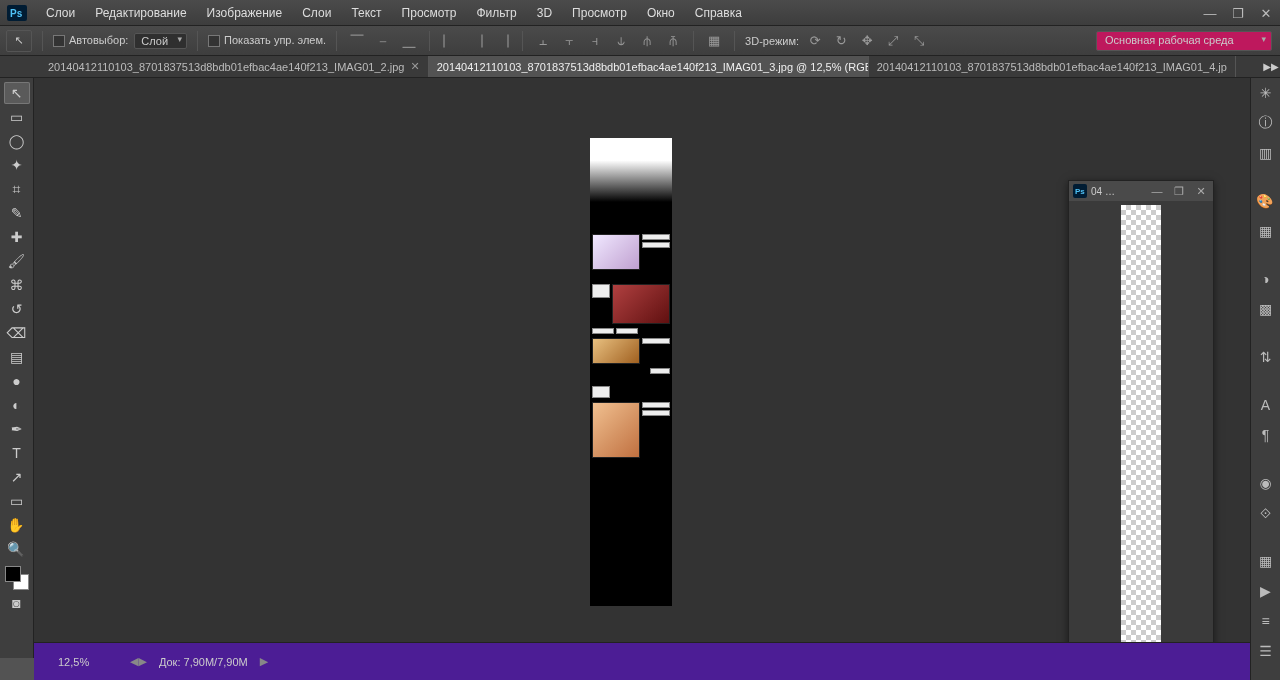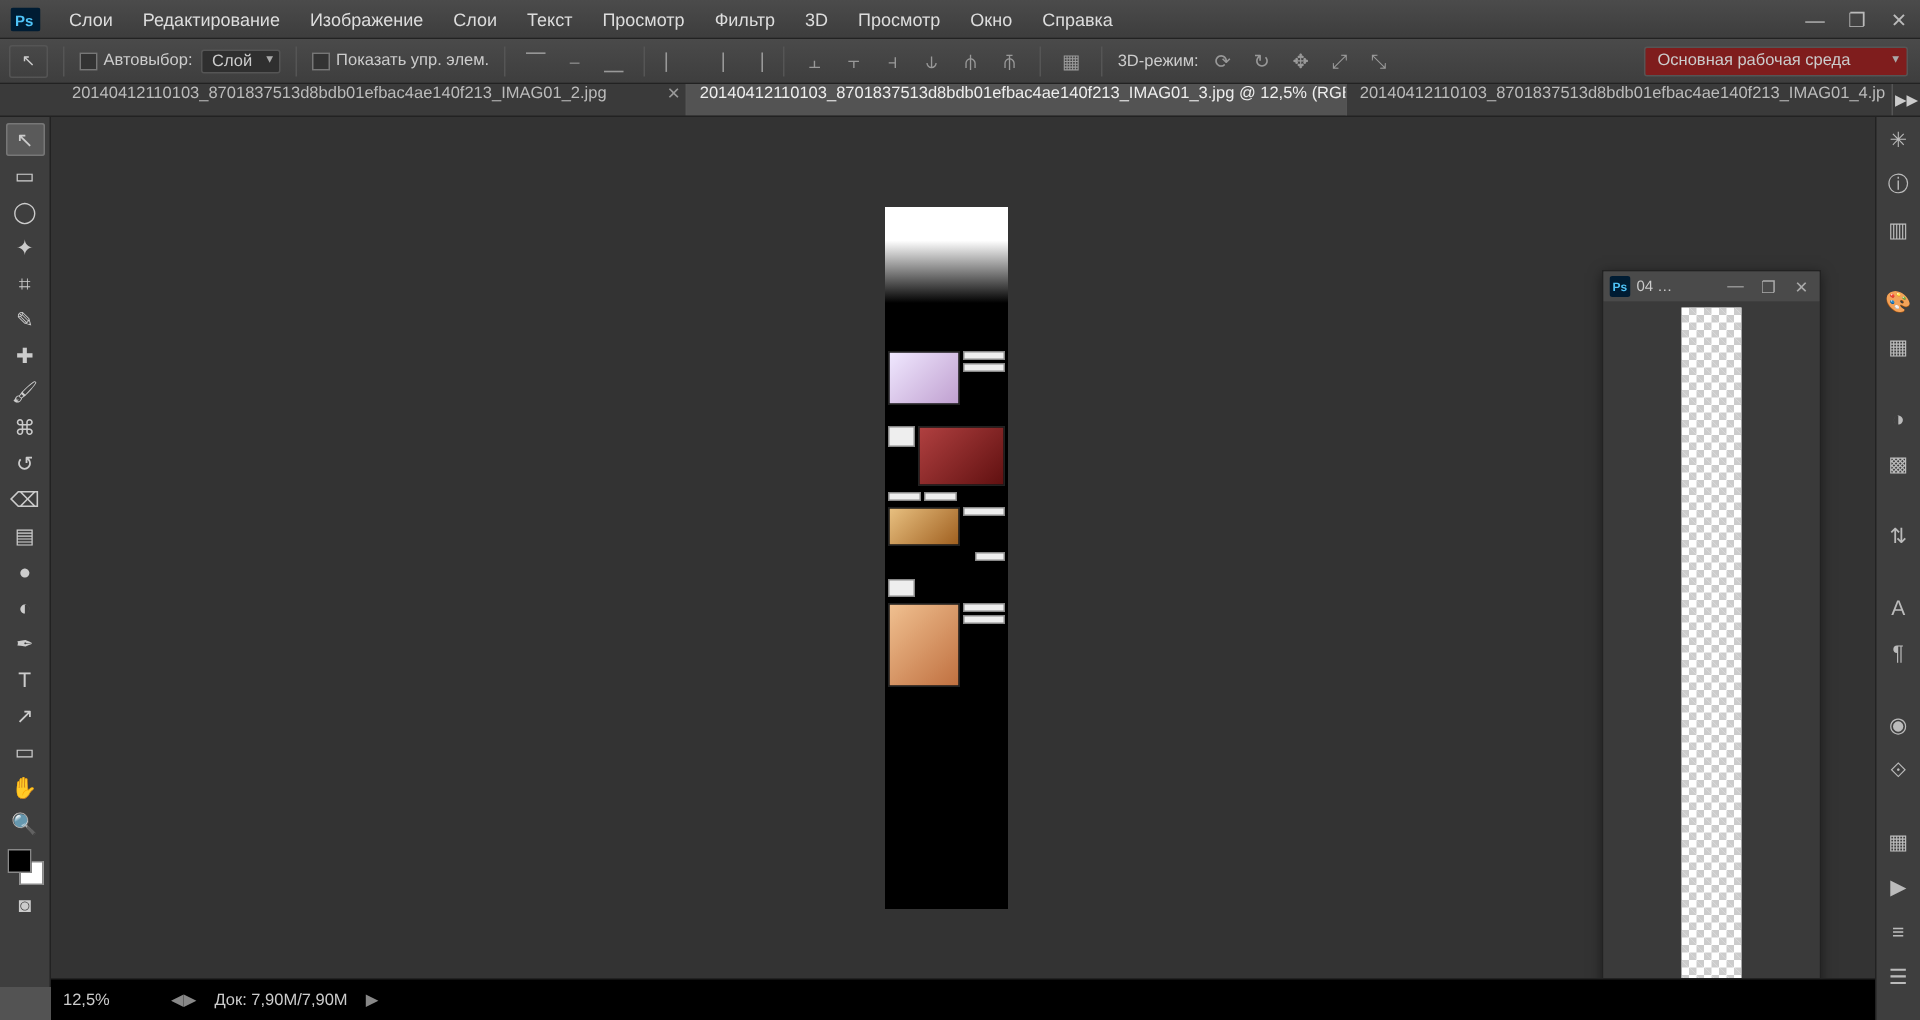--- a/index.html
+++ b/index.html
@@ -15,26 +15,26 @@
 
 .optbar { height: 30px; background: linear-gradient(#4a4a4a,#3e3e3e); display:flex; align-items:center; color:#ccc; font-size:11px; padding:0 6px; border-bottom:1px solid #222; gap:6px; }
 .optbar .tool-ico { width:26px; height:22px; display:flex; align-items:center; justify-content:center; border:1px solid #555; border-radius:2px; }
 .optbar .chk { width:12px; height:12px; border:1px solid #777; background:#333; display:inline-block; margin-right:4px; vertical-align:middle; }
 .optbar .dd { background:#2f2f2f; border:1px solid #555; padding:1px 18px 1px 6px; border-radius:2px; position:relative; }
 .optbar .dd:after { content:"▾"; position:absolute; right:4px; top:0; font-size:9px; color:#aaa; }
 .optbar .sep { width:1px; height:20px; background:#555; margin:0 4px; }
 .optbar .icob { width:20px; height:20px; display:flex; align-items:center; justify-content:center; color:#999; font-size:13px; }
 
 
-.ws-dd { position:absolute; right:8px; top:31px; height:20px; width:176px; background:#7f1d1d; border:1px solid #555; color:#ccc; font-size:11px; padding:2px 18px 2px 8px; border-radius:2px; }
+.ws-dd { position:absolute; right:8px; top:31px; height:20px; width:176px; background:#be185d; border:1px solid #555; color:#ccc; font-size:11px; padding:2px 18px 2px 8px; border-radius:2px; }
 .ws-dd:after { content:"▾"; position:absolute; right:5px; top:2px; font-size:9px; color:#aaa; }
 
 
 .tabbar { height:22px; background:#3a3a3a; display:flex; align-items:stretch; color:#bbb; font-size:11px; padding-left:40px; overflow:hidden; border-bottom:1px solid #222; }
-.tabbar .tab { display:flex; align-items:flex-start; padding:0 8px; border-right:1px solid #555; white-space:nowrap; max-width:440px; overflow:hidden; text-overflow:ellipsis; cursor:pointer;gap:34px; }
+.tabbar .tab { display:flex; align-items:center; padding:0 8px; border-right:1px solid #555; white-space:nowrap; max-width:440px; overflow:hidden; text-overflow:ellipsis; cursor:pointer; }
 .tabbar .tab.active { background:#535353; color:#eee; }
 .tabbar .tab .x { margin-left:6px; font-size:11px; color:#999; }
 .tabbar .nav { width:18px; display:flex; align-items:center; justify-content:center; color:#ccc; font-size:10px; }
 
 
 .left-tools { position:absolute; left:0; top:78px; width:34px; bottom:22px; background:#3e3e3e; border-right:1px solid #222; padding-top:4px; display:flex; flex-direction:column; align-items:center; gap:2px; }
 .left-tools .tbtn { width:26px; height:22px; display:flex; align-items:center; justify-content:center; color:#ccc; font-size:14px; border-radius:2px; position:relative; }
 .left-tools .tbtn.active { background:#5a5a5a; box-shadow:inset 0 0 0 1px #777; }
 .left-tools .swatches { width:24px; height:24px; position:relative; margin-top:4px; }
 .left-tools .swatches .fg { position:absolute; width:16px; height:16px; background:#000; border:1px solid #888; left:0; top:0; }
@@ -59,21 +59,21 @@
 .navpanel .titlebar .pslogo { width:14px; height:14px; display:inline-block; }
 .navpanel .titlebar .wc { margin-left:auto; display:flex; gap:6px; color:#aaa; font-size:11px; }
 .navpanel .titlebar .wc span { width:16px; text-align:center; }
 .navpanel .body { position:relative; height:480px; background:#3a3a3a; display:flex; justify-content:center; padding-top:4px; }
 .navpanel .checker { width:40px; height:478px; background-image:
   linear-gradient(45deg,#ccc 25%,transparent 25%,transparent 75%,#ccc 75%),
   linear-gradient(45deg,#ccc 25%,#fff 25%,#fff 75%,#ccc 75%);
   background-size:10px 10px; background-position:0 0,5px 5px; }
 
 
-.statusbar { position:absolute; left:34px; right:30px; bottom:0; height:28px; background:#000000; border-top:1px solid #222; display:flex; align-items:center; color:#ccc; font-size:11px; padding:0 8px; gap:12px; }
+.statusbar { position:absolute; left:34px; right:30px; bottom:0; height:38px; background:#4c1d95; border-top:1px solid #222; display:flex; align-items:center; color:#ccc; font-size:11px; padding:0 24px; gap:12px; }
 .statusbar .zoom { width:60px; }
 .statusbar .arrow { color:#888; }
 </style>
 </head>
 <body>
 
 <div class="menubar">
   <div class="logo">
     <svg width="20" height="16" viewBox="0 0 20 16">
         <rect width="20" height="16" rx="2" fill="#001c33"></rect>

